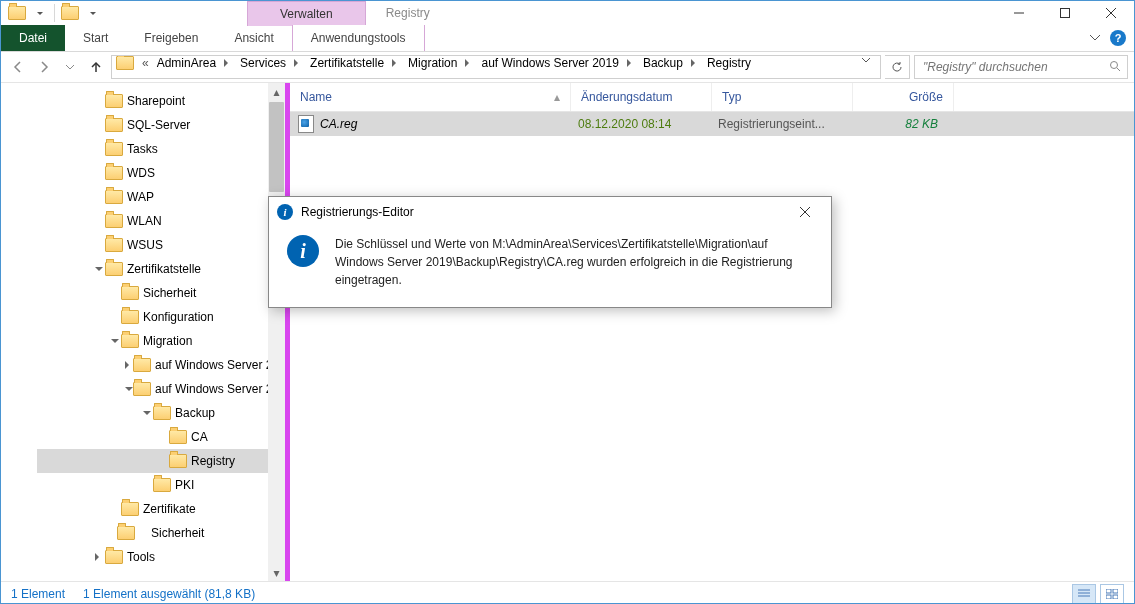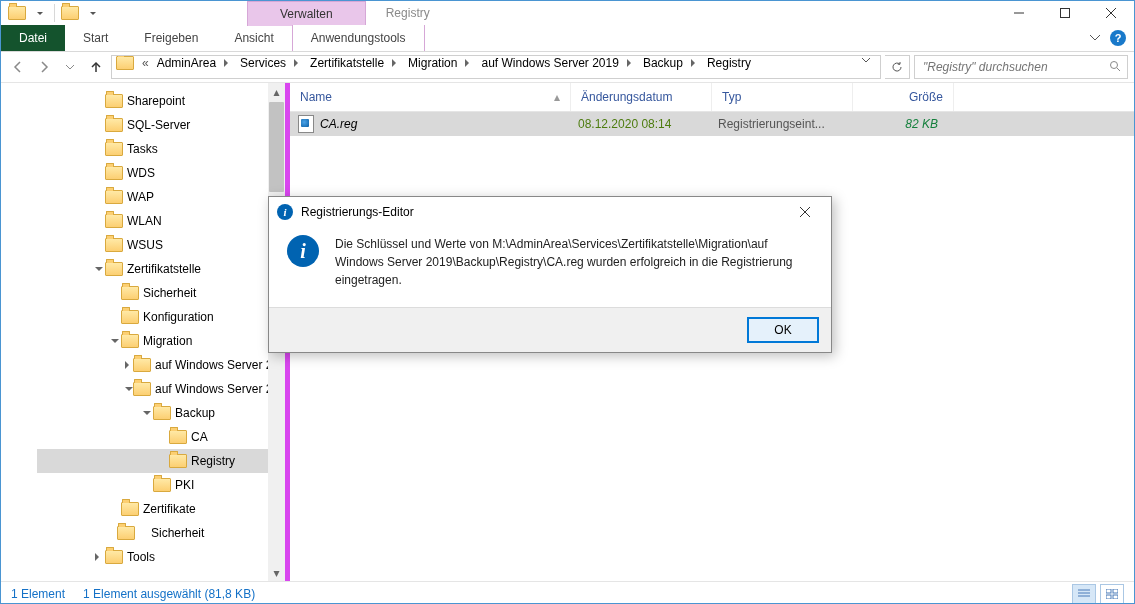--- a/index.html
+++ b/index.html
@@ -361,18 +361,15 @@
           <svg width="10" height="10" viewBox="0 0 10 10">
             <line x1="0" y1="0" x2="10" y2="10" stroke="#333"></line>
             <line x1="10" y1="0" x2="0" y2="10" stroke="#333"></line>
           </svg>
         </div>
     </div>
     <div class="dlg-body">
       <span class="info-ico-lg">i</span>
       <div class="dlg-text">Die Schlüssel und Werte von M:\AdminArea\Services\Zertifikatstelle\Migration\auf Windows Server 2019\Backup\Registry\CA.reg wurden erfolgreich in die Registrierung eingetragen.</div>
     </div>
-    <div class="dlg-footer">
-      <div class="dlg-btn">OK</div>
-    </div>
   </div>
 
 </div>
 
 </body></html>

